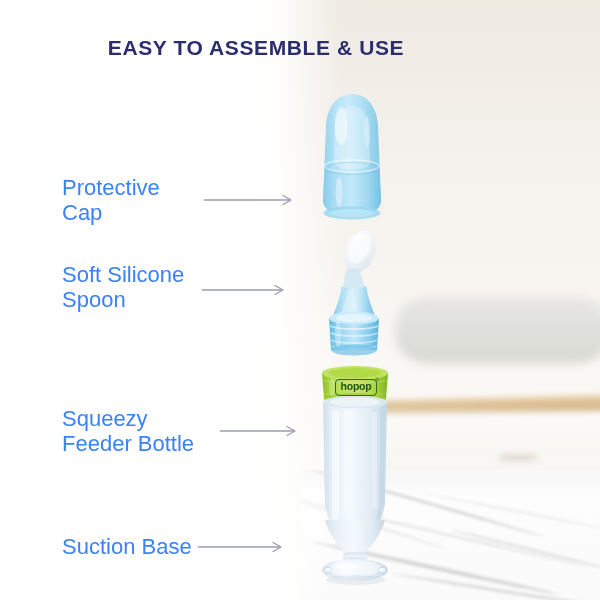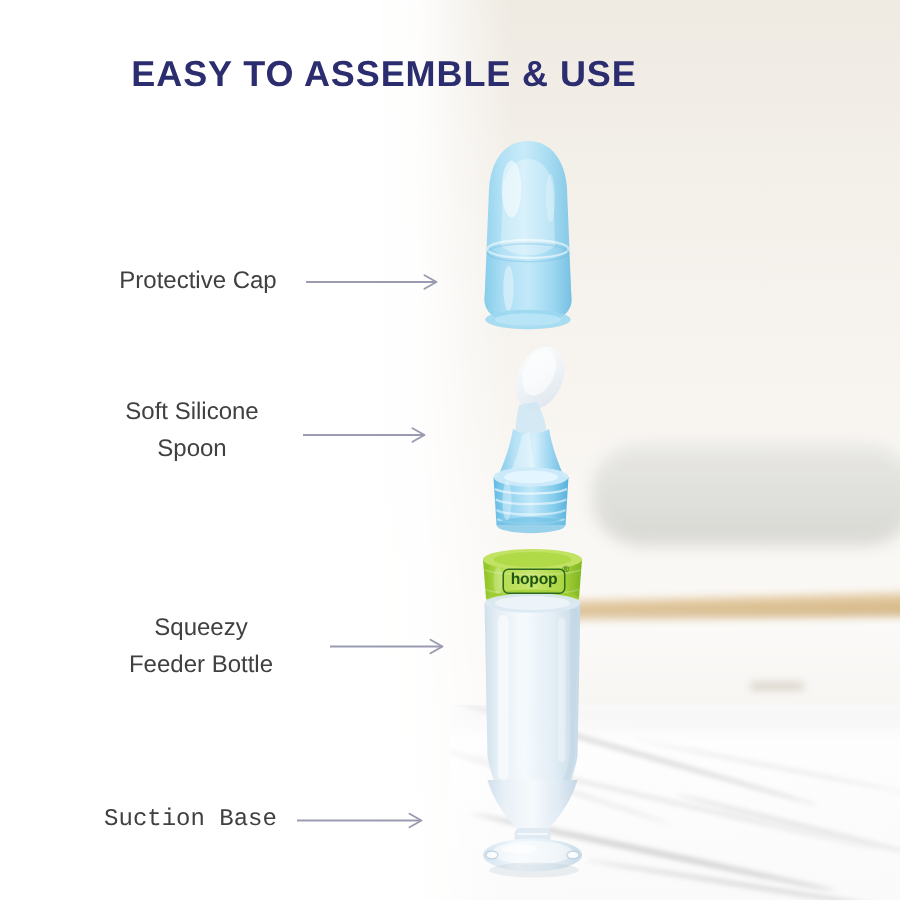--- a/index.html
+++ b/index.html
@@ -143,55 +143,54 @@
   .vein.v6 { left: 120px; top: 40px;  width: 190px; height: 2px;  transform: rotate(11deg); opacity:.3; }
   .vein.v7 { left: 150px; top: 78px;  width: 160px; height: 2.5px;transform: rotate(14deg); opacity:.38; }
 
   
   .title {
     position: absolute;
     left: 0;
     top: 36px;
     width: 512px;
     text-align: center;
-    font-size: 24px;
+    font-size: 21px;
     font-weight: bold;
     letter-spacing: .6px;
     color: #2b2d6e;
     font-family: "Liberation Sans", sans-serif;
   }
 
   
   .callout {
     position: absolute;
     display: flex;
     align-items: center;
   }
   .callout .label {
-    color: #404040;
-    font-size: 16px;
+    color: #3b82f6;
+    font-size: 22px;
     line-height: 25px;
-    text-align: center;
     white-space: pre-line;
     font-family: "Liberation Sans", sans-serif;
   }
   .callout .leader {
     display: block;
     flex: none;
   }
 
   #callout-cap    { left: 62px;  top: 175px; width: 240px; }
   #callout-spoon  { left: 62px;  top: 262px; width: 240px; }
   #callout-bottle { left: 62px;  top: 406px; width: 240px; }
   #callout-base   { left: 62px;  top: 534px; width: 240px; }
 
   #callout-cap    .label { width: 140px; }
   #callout-spoon  .label { width: 132px; }
   #callout-bottle .label { width: 150px; }
-  #callout-base   .label { width: 130px; font-family: Liberation Mono, monospace; }
+  #callout-base   .label { width: 130px; }
 
   
   .part { position: absolute; }
 
   
   #part-cap { left: 314px; top: 92px; width: 76px; height: 128px; }
 
   
   #part-spoon { left: 316px; top: 226px; width: 76px; height: 132px; }
 

